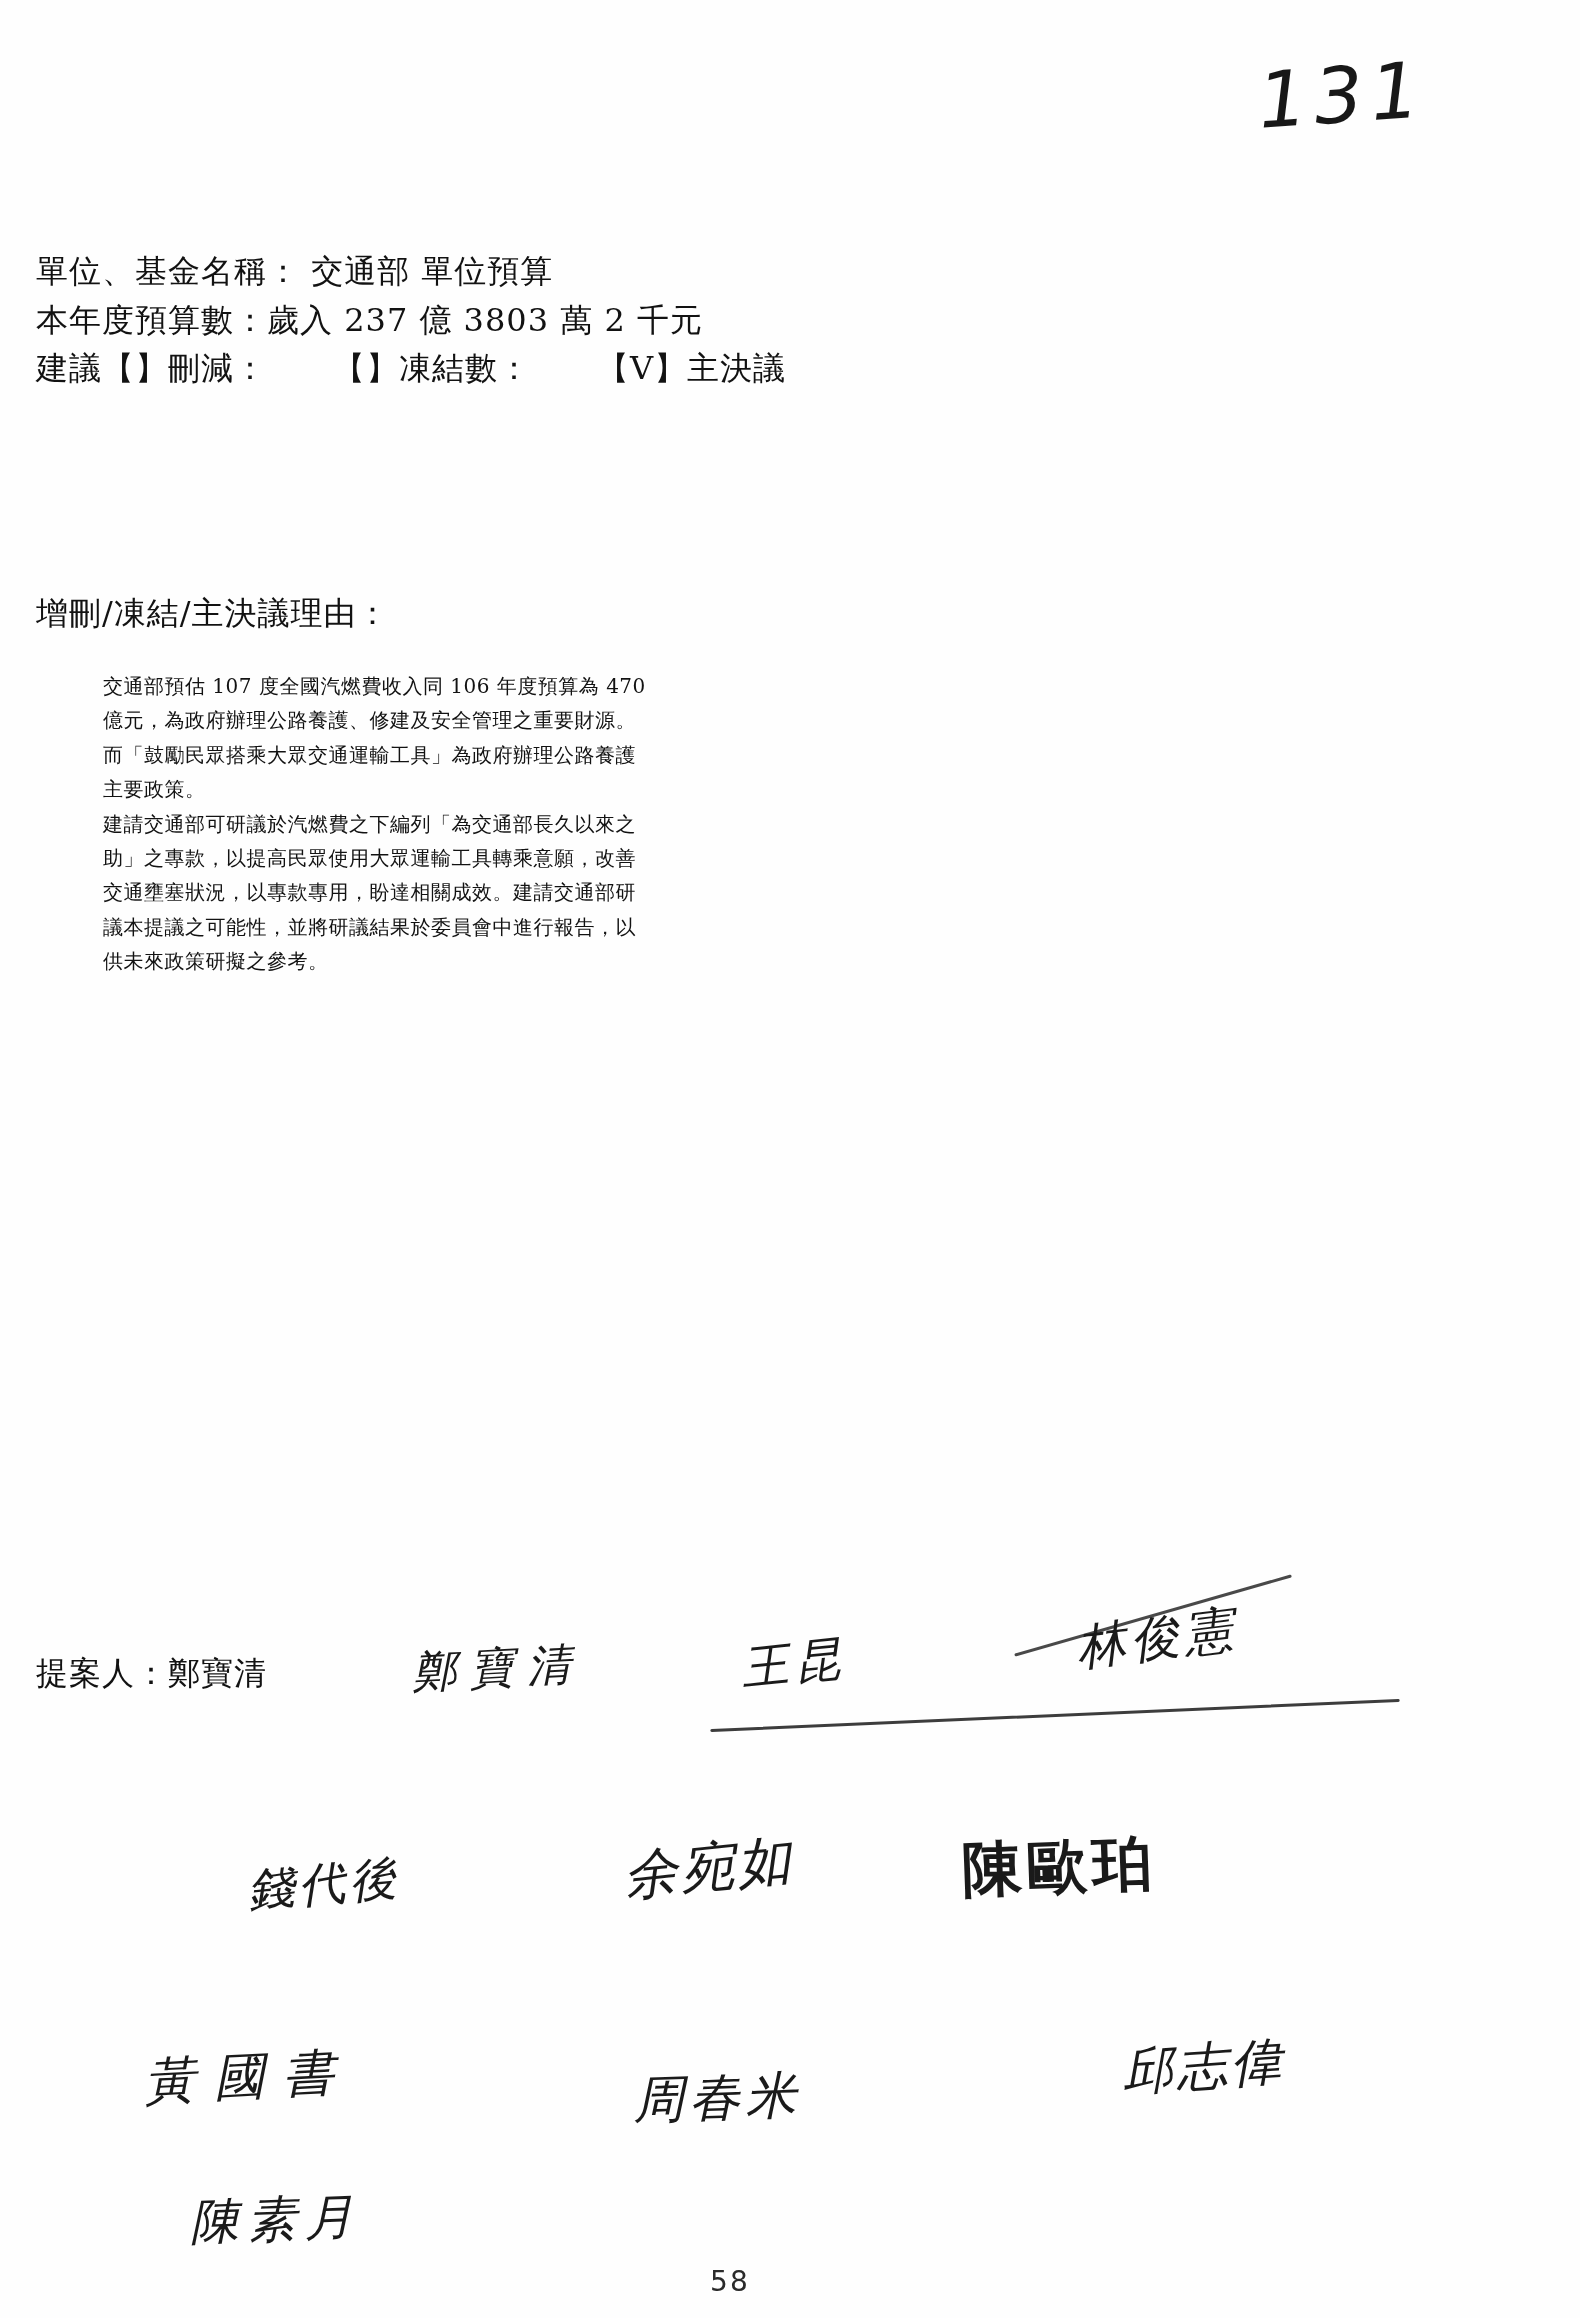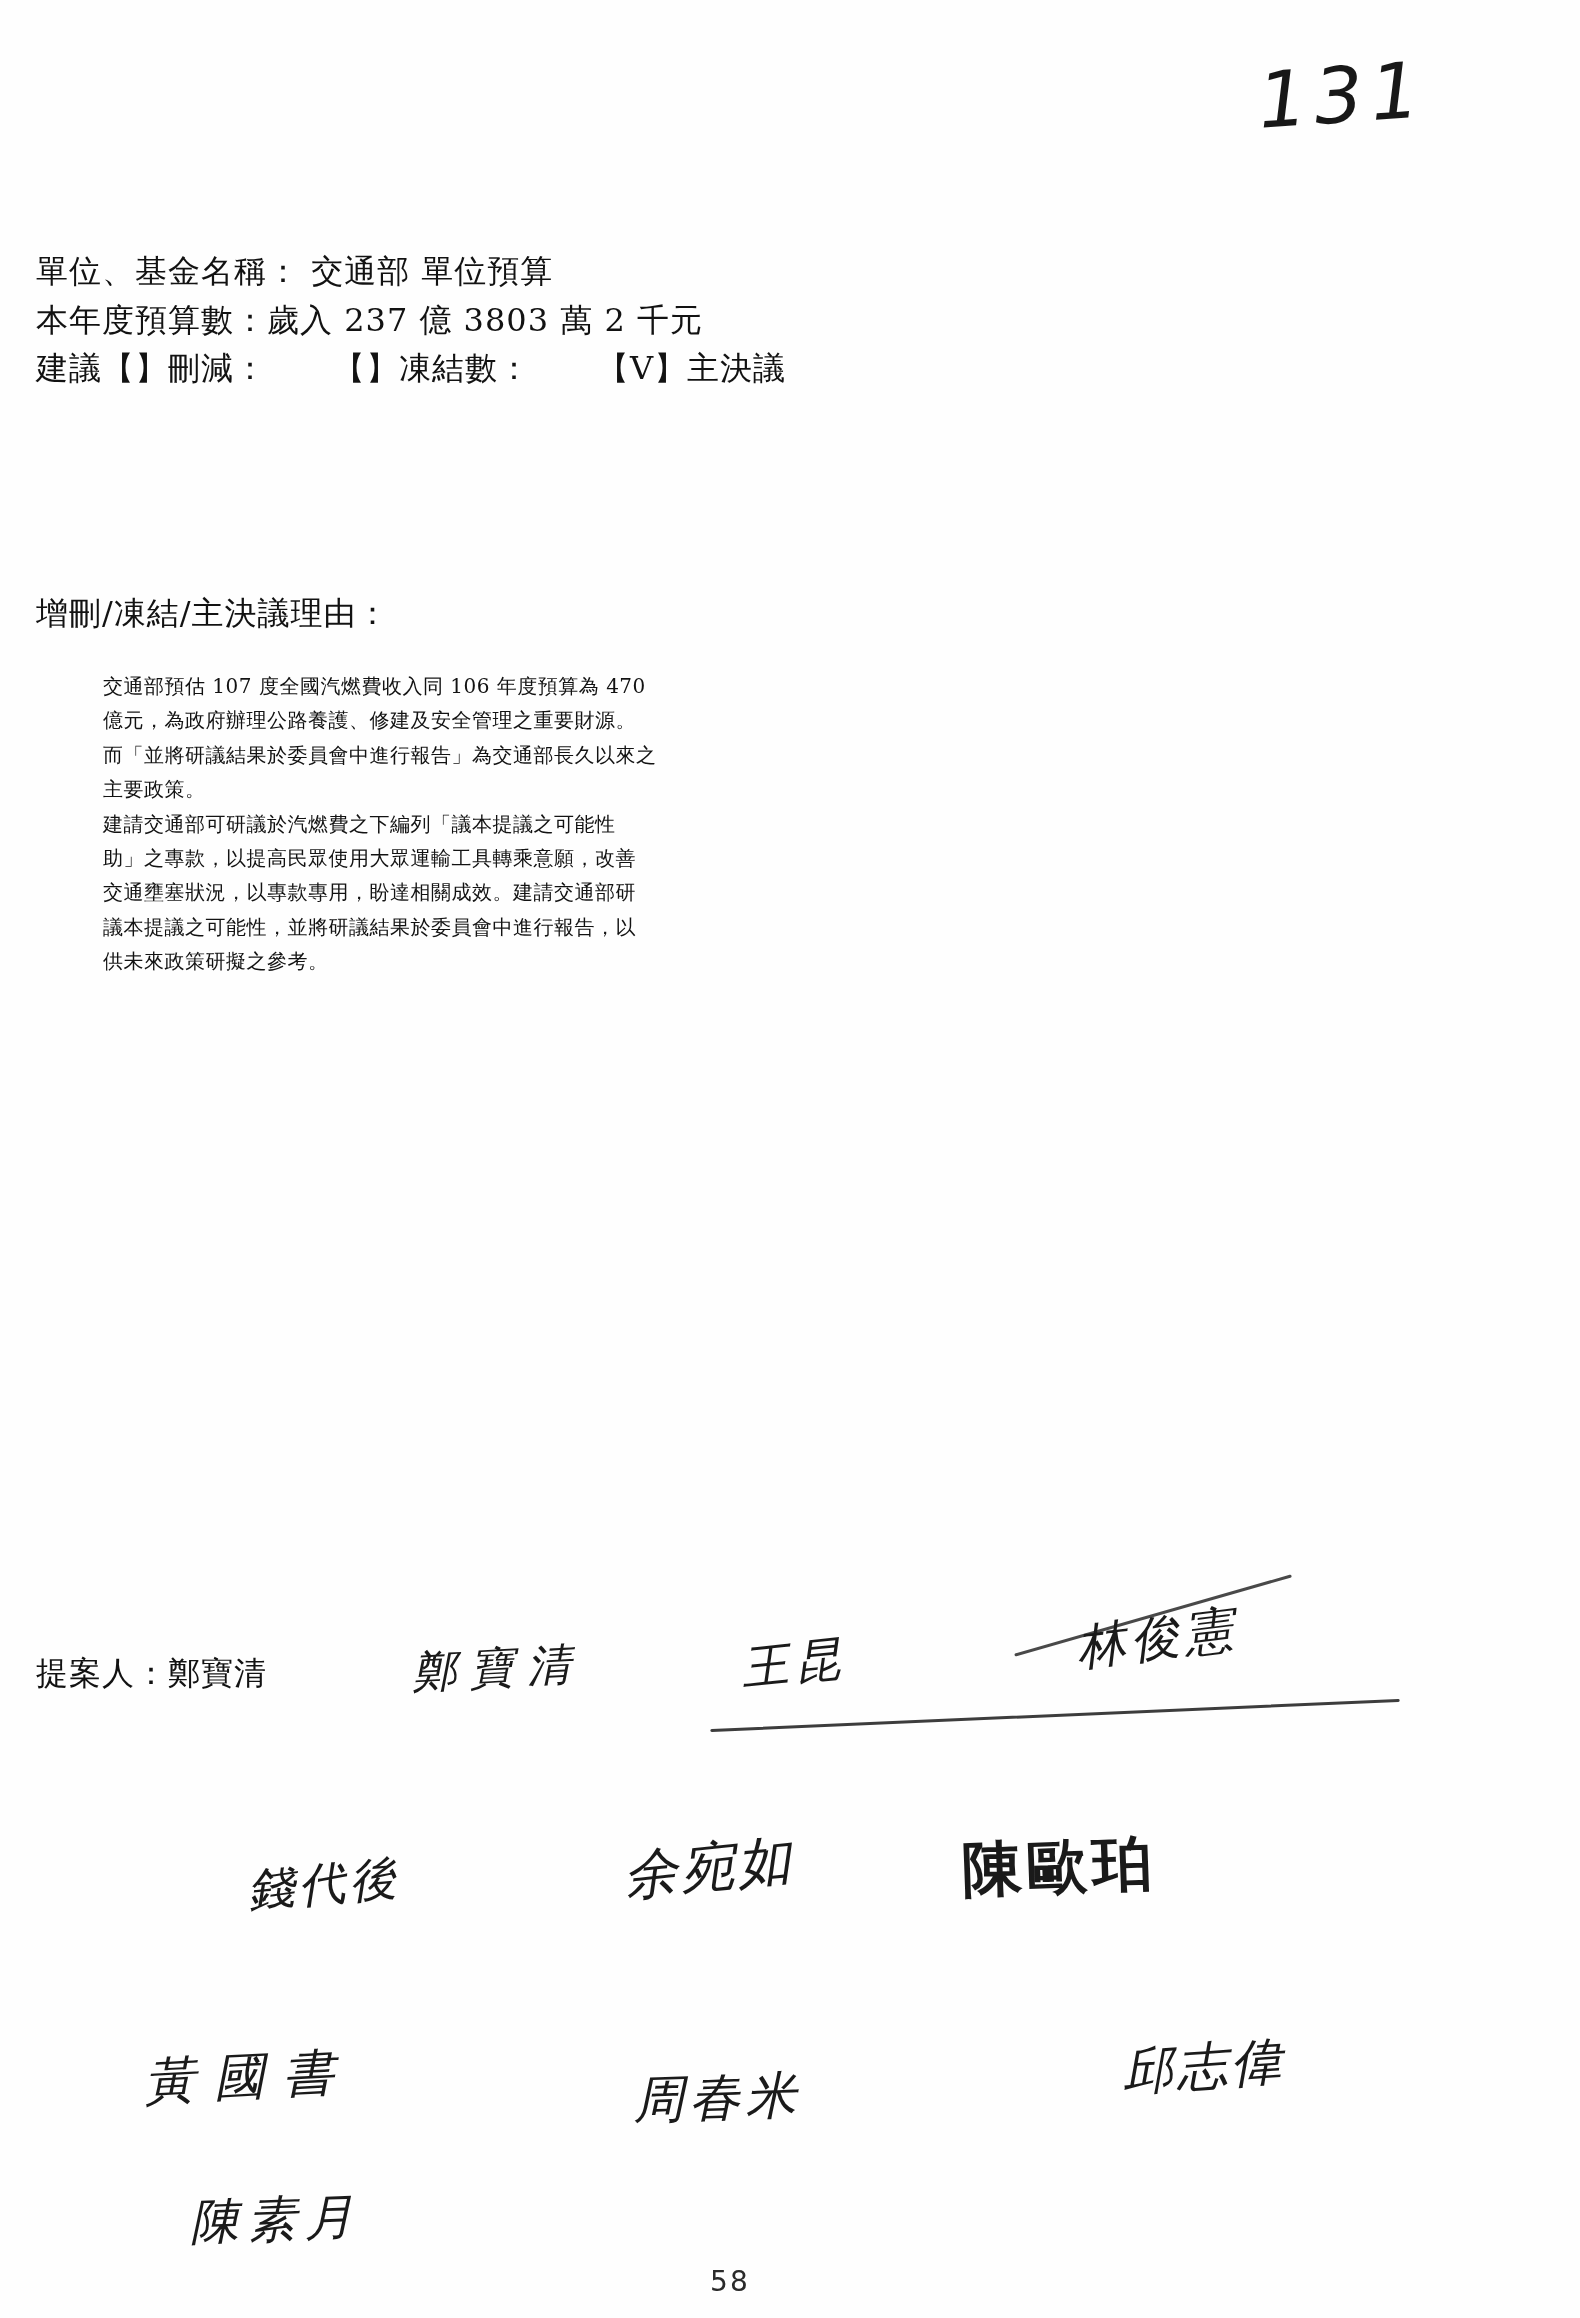--- a/index.html
+++ b/index.html
@@ -155,23 +155,23 @@
     <div class="header-line">單位、基金名稱： 交通部 單位預算</div>
     <div class="header-line">本年度預算數：歲入 237 億 3803 萬 2 千元</div>
     <div class="header-line">建議【】刪減：　　【】凍結數：　　【V】主決議</div>
   </div>
 
   <div class="reason-title">增刪/凍結/主決議理由：</div>
 
   <div class="body-block">
     <div class="body-line">交通部預估 107 度全國汽燃費收入同 106 年度預算為 470</div>
     <div class="body-line">億元，為政府辦理公路養護、修建及安全管理之重要財源。</div>
-    <div class="body-line">而「並將研議結果於委員會中進行報告」為交通部長久以來之</div>
+    <div class="body-line">而「鼓勵民眾搭乘大眾交通運輸工具」為政府辦理公路養護</div>
     <div class="body-line">主要政策。</div>
-    <div class="body-line">建請交通部可研議於汽燃費之下編列「議本提議之可能性</div>
+    <div class="body-line">建請交通部可研議於汽燃費之下編列「為交通部長久以來之</div>
     <div class="body-line">助」之專款，以提高民眾使用大眾運輸工具轉乘意願，改善</div>
     <div class="body-line">交通壅塞狀況，以專款專用，盼達相關成效。建請交通部研</div>
     <div class="body-line">議本提議之可能性，並將研議結果於委員會中進行報告，以</div>
     <div class="body-line">供未來政策研擬之參考。</div>
   </div>
 
   <div class="proposer">提案人：鄭寶清</div>
 
   <div class="sig-layer">
     <div class="sig sig-1">鄭寶清</div>

